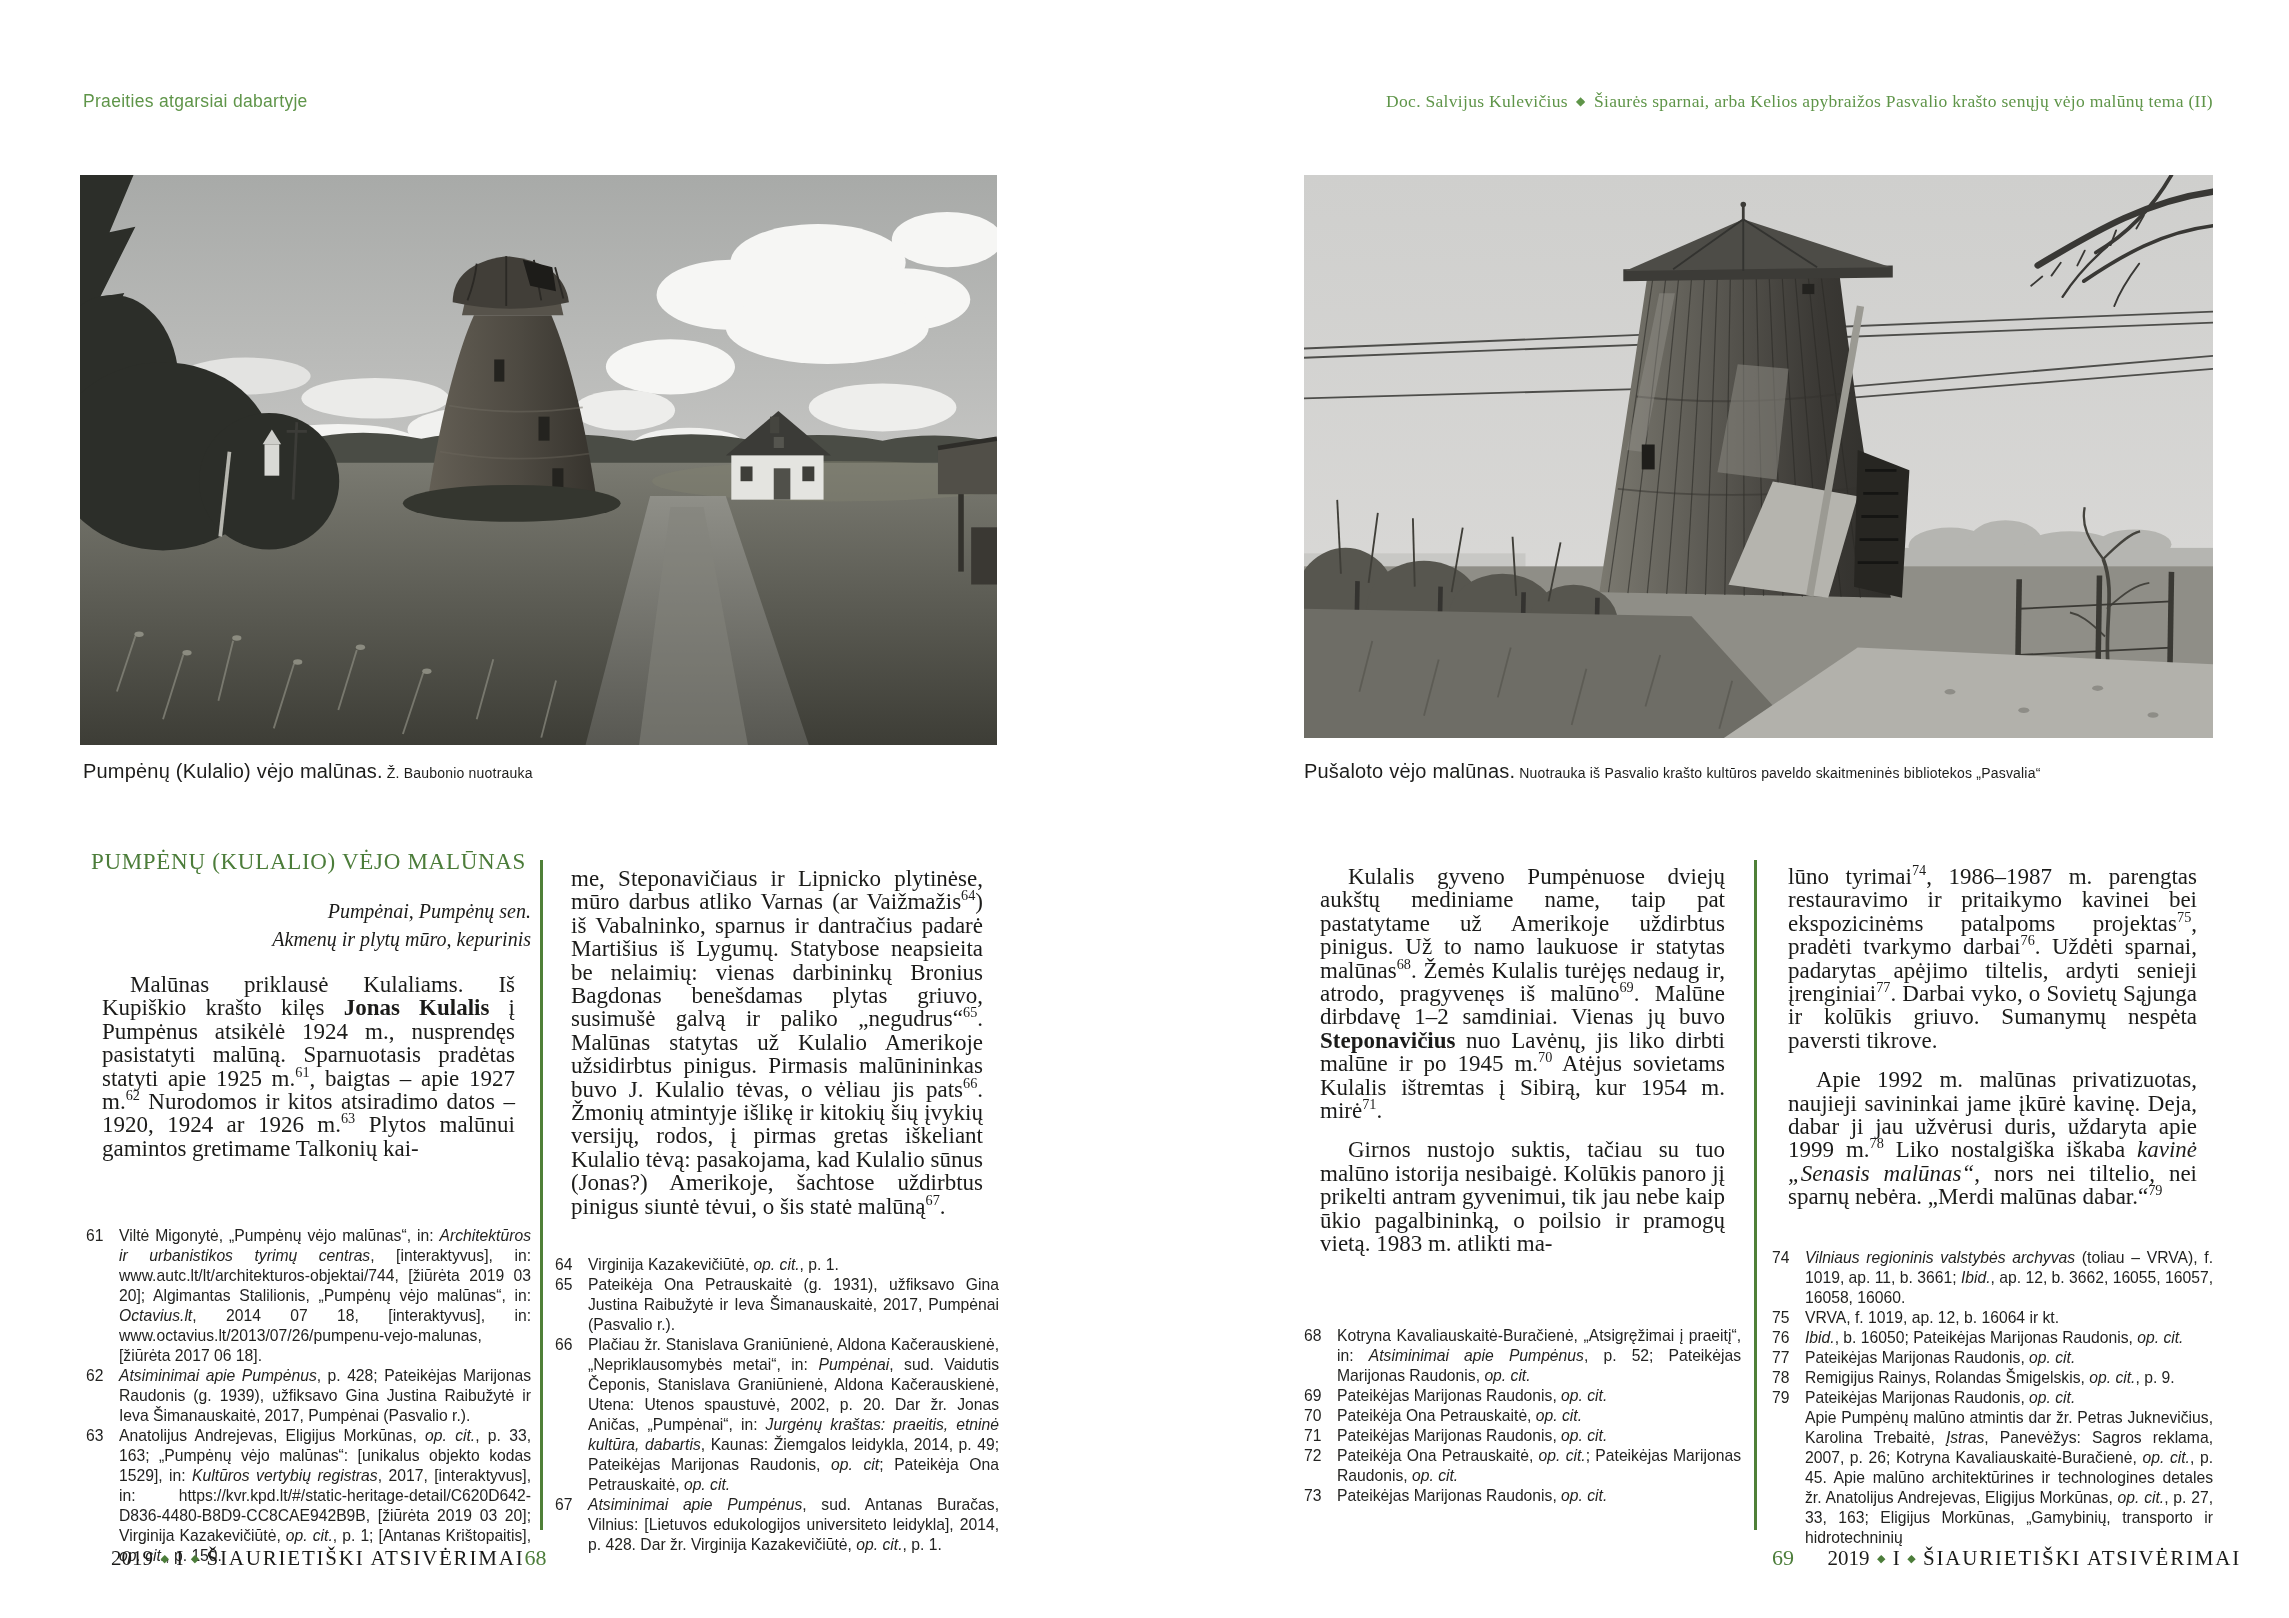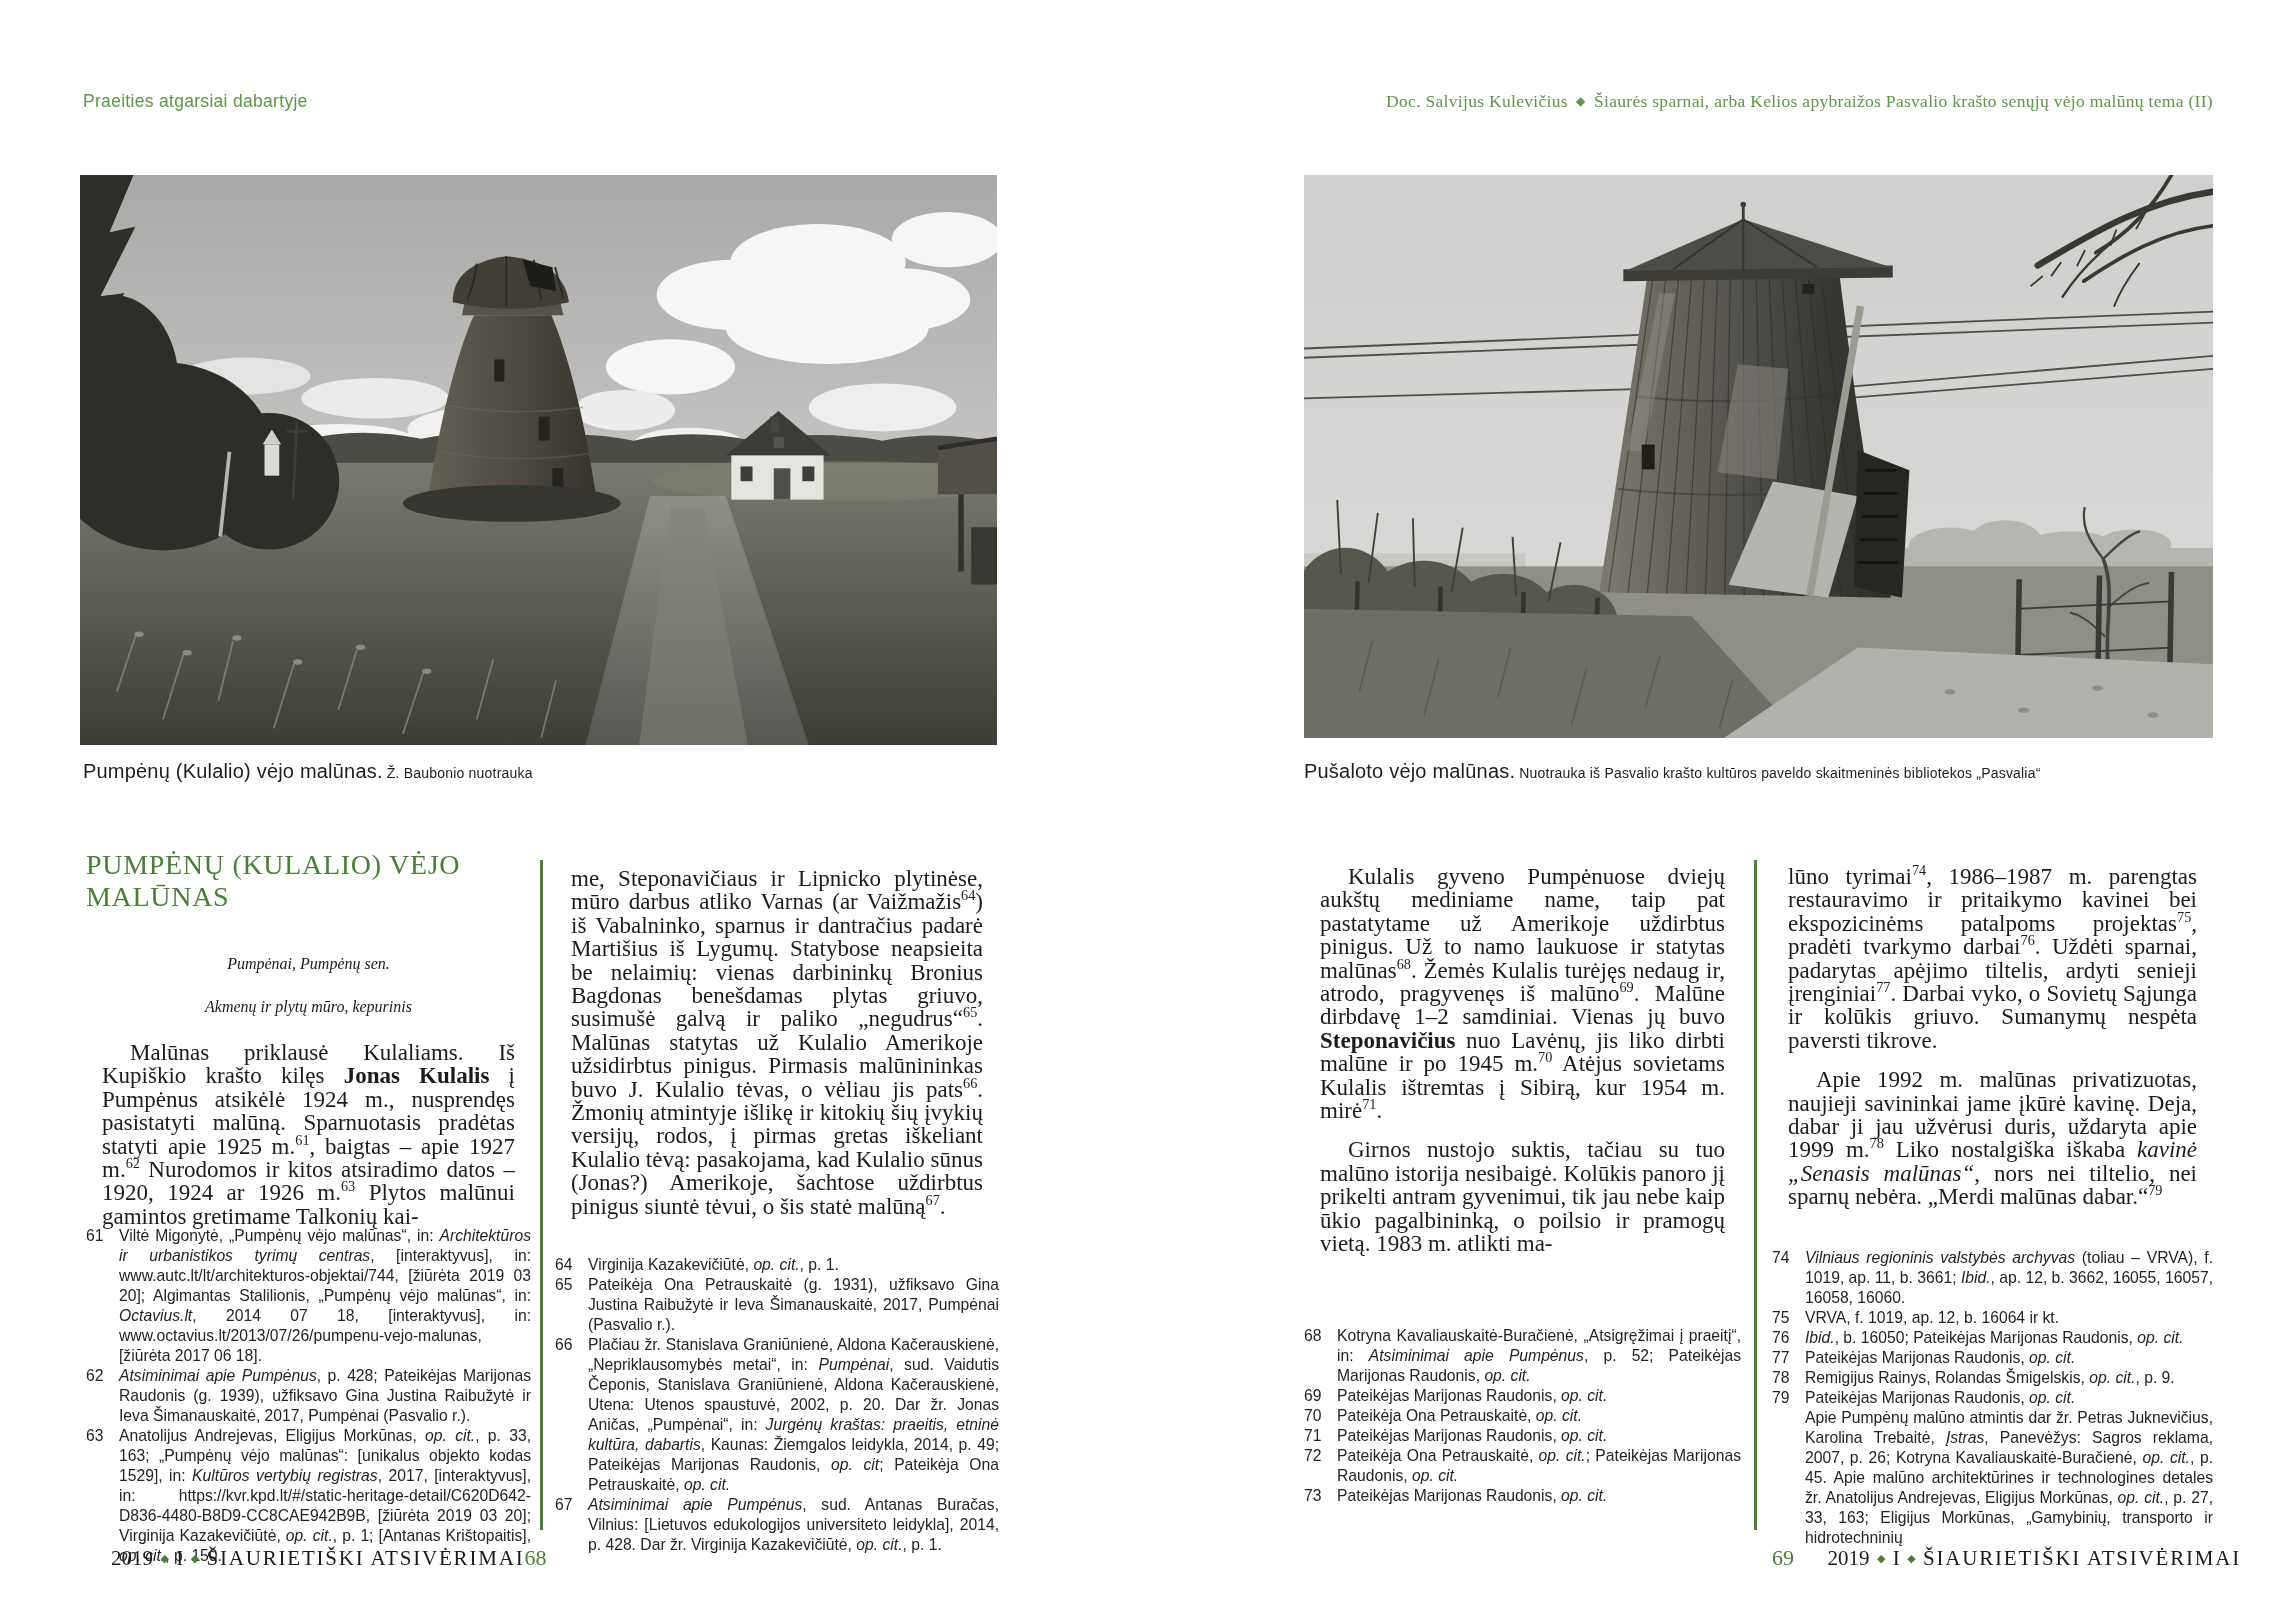--- a/index.html
+++ b/index.html
@@ -36,24 +36,24 @@
   .lp-col1 { left:86px;   top:849px; width:445px; }
   .lp-col2 { left:555px;  top:851px; width:444px; }
   .rp-col1 { left:1304px; top:849px; width:437px; }
   .rp-col2 { left:1772px; top:849px; width:441px; }
 
   .divider { position:absolute; width:2.8px; background:#4f8038; }
   .divider-left  { left:540px;  top:860px; height:670px; }
   .divider-right { left:1754px; top:860px; height:670px; }
 
   .section-title {
-    font-size:28px; letter-spacing:0.7px; color:#4c7d3a;
-    margin:0 0 37px 0; text-align:left; font-weight:normal;
+    font-size:23px; letter-spacing:0.7px; color:#4c7d3a;
+    margin:0 0 22px 0; text-align:center; font-weight:normal;
   }
-  .subtitle { font-style:italic; font-size:16px; line-height:28px; margin:15px; text-align:center; }
+  .subtitle { font-style:italic; font-size:20px; line-height:28px; margin:0; text-align:right; }
   .subtitle-block { margin:0 0 20px 0; }
   .body-para { font-size:23px; line-height:23.4px; margin:16px; }
   .body-para + .body-para { margin-top:0; }
   .indent { text-indent:28px; }
   .body-para sup, .fn-text sup { font-size:0.62em; line-height:0; vertical-align:super; }
 
   
   .fns { position:absolute; font-family:"Liberation Sans", sans-serif; font-size:15.7px; line-height:20px; color:#232321; }
   .lp-fn1 { left:86px;   top:1226px; width:445px; }
   .lp-fn2 { left:555px;  top:1255px; width:444px; }

